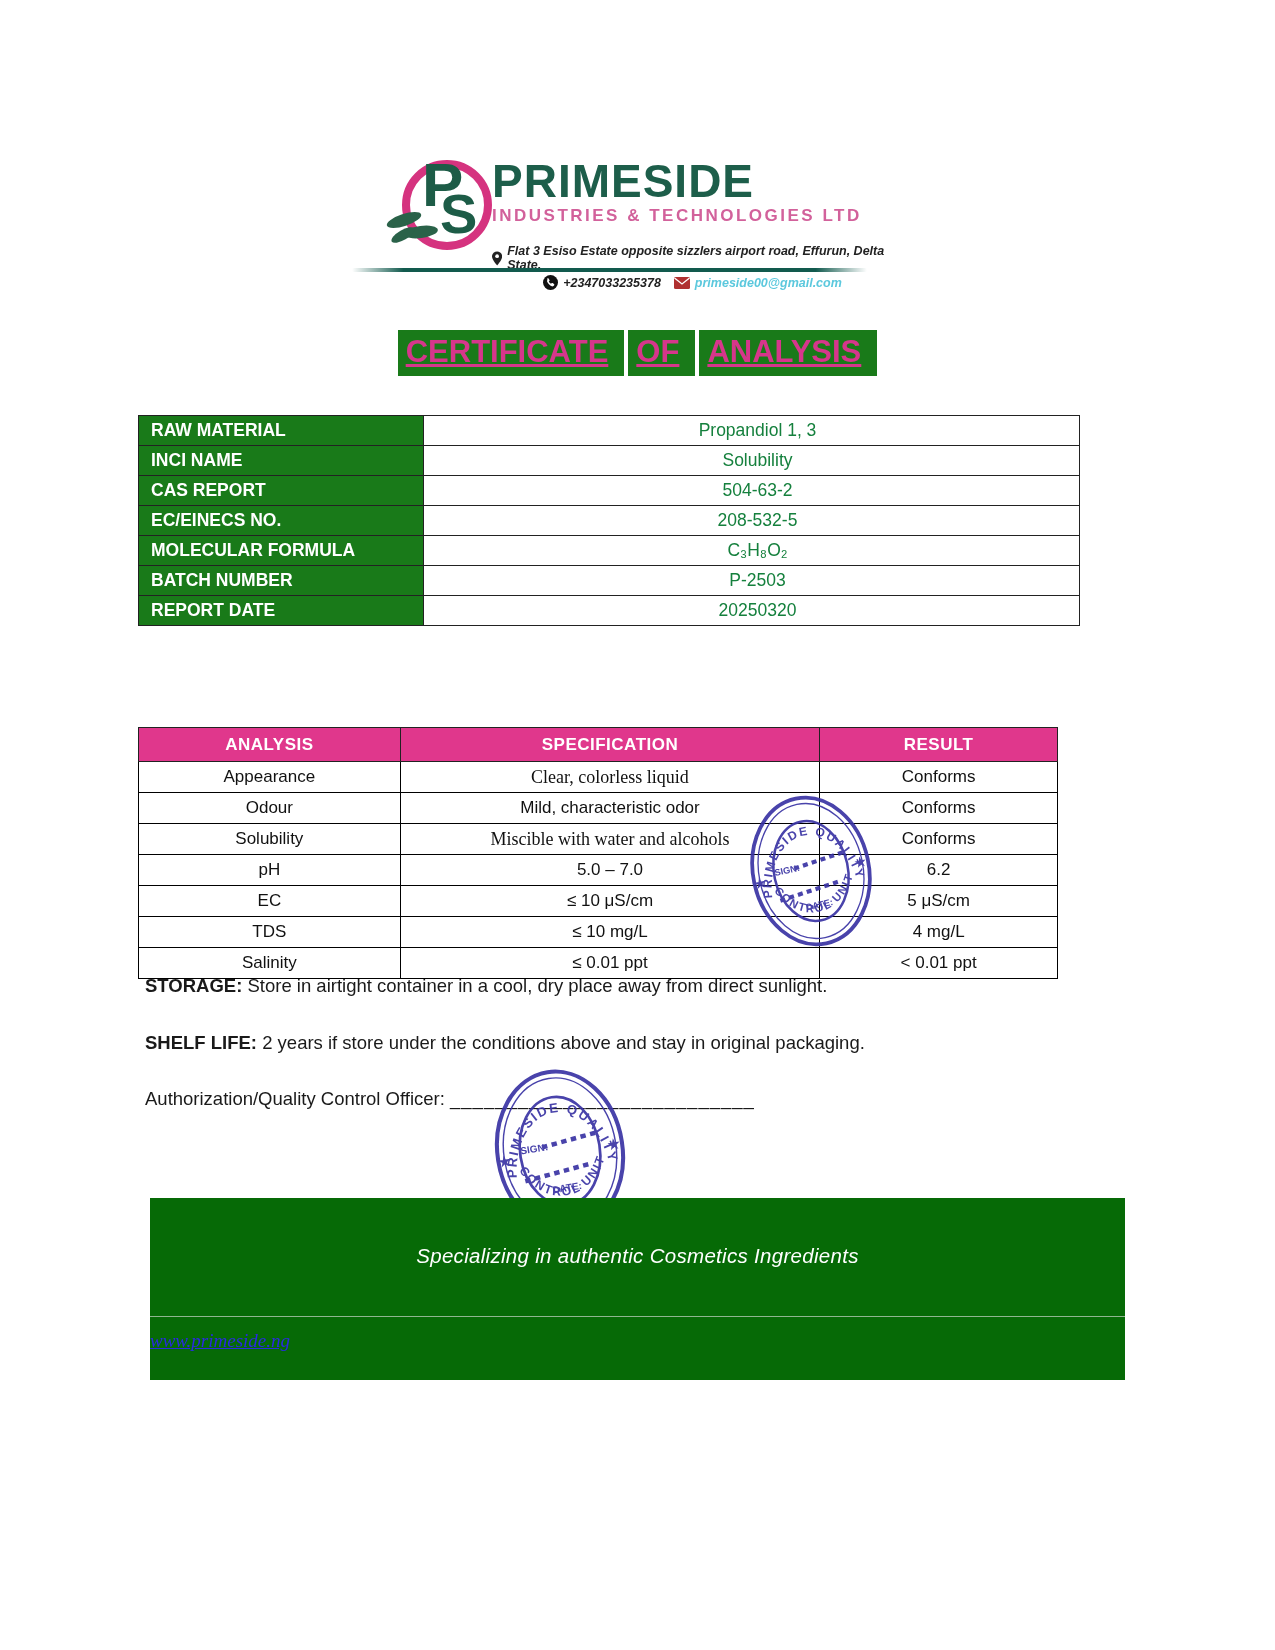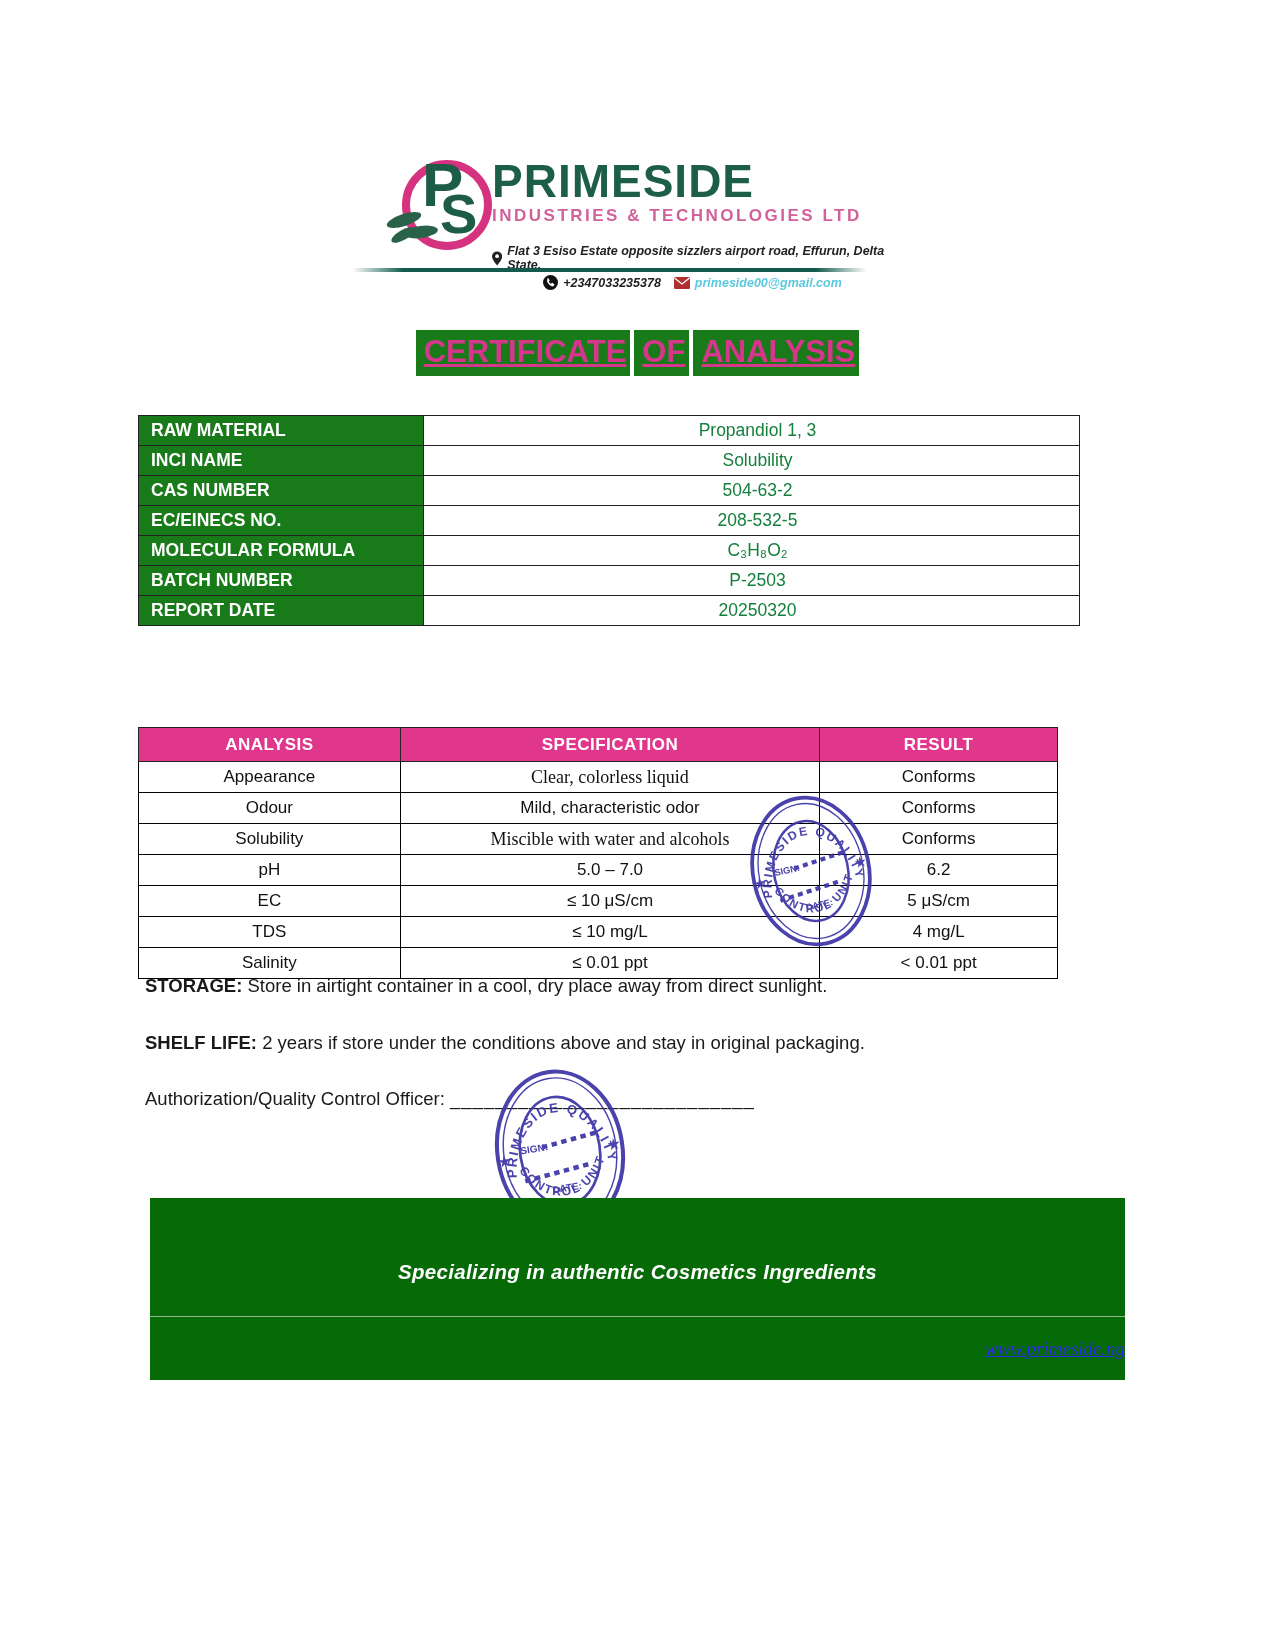--- a/index.html
+++ b/index.html
@@ -22,21 +22,21 @@
   .contact-line{display:flex;align-items:center;gap:5px;font-size:12.5px;font-weight:700;
                 font-style:italic;color:#222;margin-top:18px;justify-content:center;}
   .contact-line.second{margin-top:3px;}
   .email{color:#5bc8dd;}
   .hdr-divider{position:absolute;left:352px;top:268px;width:515px;height:4px;border-radius:2px;
                background:linear-gradient(to right,rgba(18,90,78,0),#125a4e 10%,#125a4e 90%,rgba(18,90,78,0));}
 
   
   .title-row{position:absolute;left:0;top:330px;width:100%;text-align:center;}
   .title-chip{display:inline-block;background:#197a19;color:#d6368b;font-size:31px;font-weight:800;
-              padding:4px 4px 6px 8px;margin:0 2px;text-decoration:underline;
+              padding:4px 16px 6px 8px;margin:0 2px;text-decoration:underline;
               text-decoration-color:#d6368b;text-decoration-thickness:2.5px;}
 
   
   table{border-collapse:collapse;}
   .info-table{position:absolute;left:138px;top:415px;width:942px;padding-left:36px;}
   .info-table td{border:1px solid #222;height:29px;font-size:17.5px;padding:0 0 0 12px;}
   .info-table td.lbl{background:#197a19;color:#fff;font-weight:800;width:272px;}
   .info-table td.val{color:#15803d;text-align:center;}
 
   
@@ -56,24 +56,24 @@
 
   
   .stamp{position:absolute;opacity:.92;}
   .stamp-a{left:748px;top:788px;width:126px;height:166px;transform:rotate(-12deg);}
   .stamp-b{left:492px;top:1058px;width:136px;height:186px;transform:rotate(-9deg);}
   .stamp svg{width:100%;height:100%;}
   .stamp text{fill:#3a34a4;font-family:"Liberation Sans",sans-serif;font-weight:800;}
 
   
   .banner{position:absolute;left:150px;top:1198px;width:975px;height:182px;background:#066a06;}
-  .banner .tagline{margin:16px;padding-top:46px;text-align:center;color:#fff;font-size:20.5px;
-                   font-style:italic;font-weight:700;letter-spacing:.3px;}
+  .banner .tagline{margin:0;padding-top:46px;text-align:center;color:#fff;font-size:20.5px;
+                   font-style:italic;font-weight:400;letter-spacing:.3px;}
   .banner .b-divider{position:absolute;left:0;right:0;top:118px;height:1px;background:#8fb68f;}
-  .banner .site{position:absolute;left:0;right:0;top:140px;text-align:right;}
+  .banner .site{position:absolute;left:0;right:0;top:132px;text-align:left;}
   .banner .site a{font-family:"Liberation Serif",serif;font-style:italic;font-size:19px;
                   color:#2a2ae0;text-decoration:underline;}
 </style>
 </head>
 <body>
 
 <div class="page">
 
   <div class="logo-block">
     <div class="logo-mark">
@@ -118,21 +118,21 @@
     <tbody>
         <tr>
           <td class="lbl">RAW MATERIAL</td>
           <td class="val">Propandiol 1, 3</td>
         </tr>
     <tr>
           <td class="lbl">INCI NAME</td>
           <td class="val">Solubility</td>
         </tr>
     <tr>
-          <td class="lbl">CAS NUMBER</td>
+          <td class="lbl">CAS REPORT</td>
           <td class="val">504-63-2</td>
         </tr>
     <tr>
           <td class="lbl">EC/EINECS NO.</td>
           <td class="val">208-532-5</td>
         </tr>
     <tr>
           <td class="lbl">MOLECULAR FORMULA</td>
           <td class="val">C₃H₈O₂</td>
         </tr>

